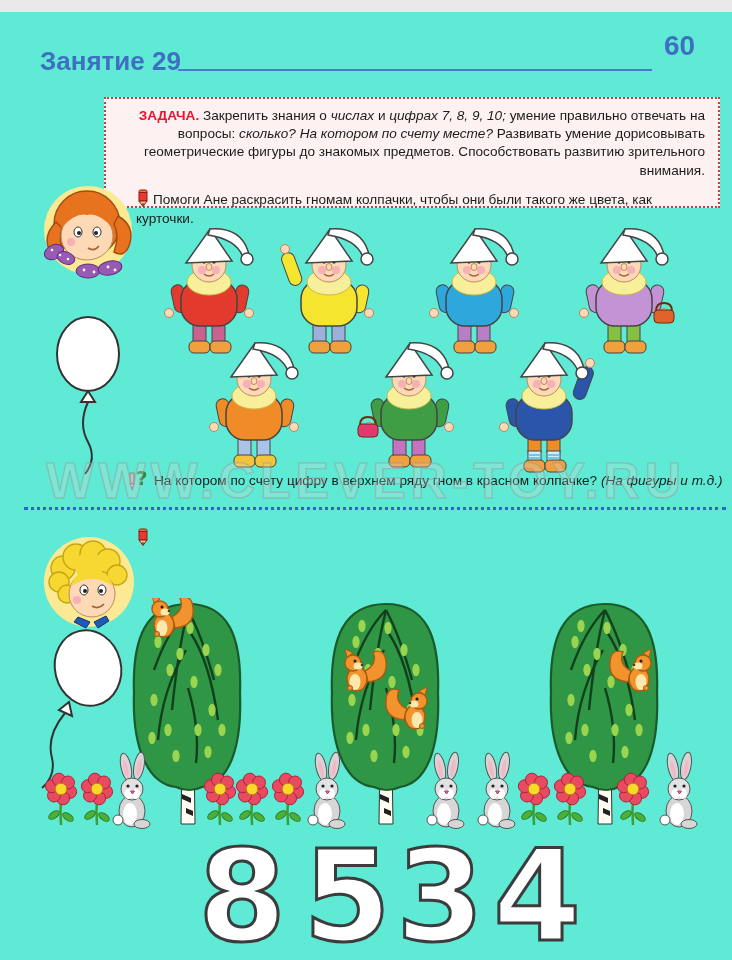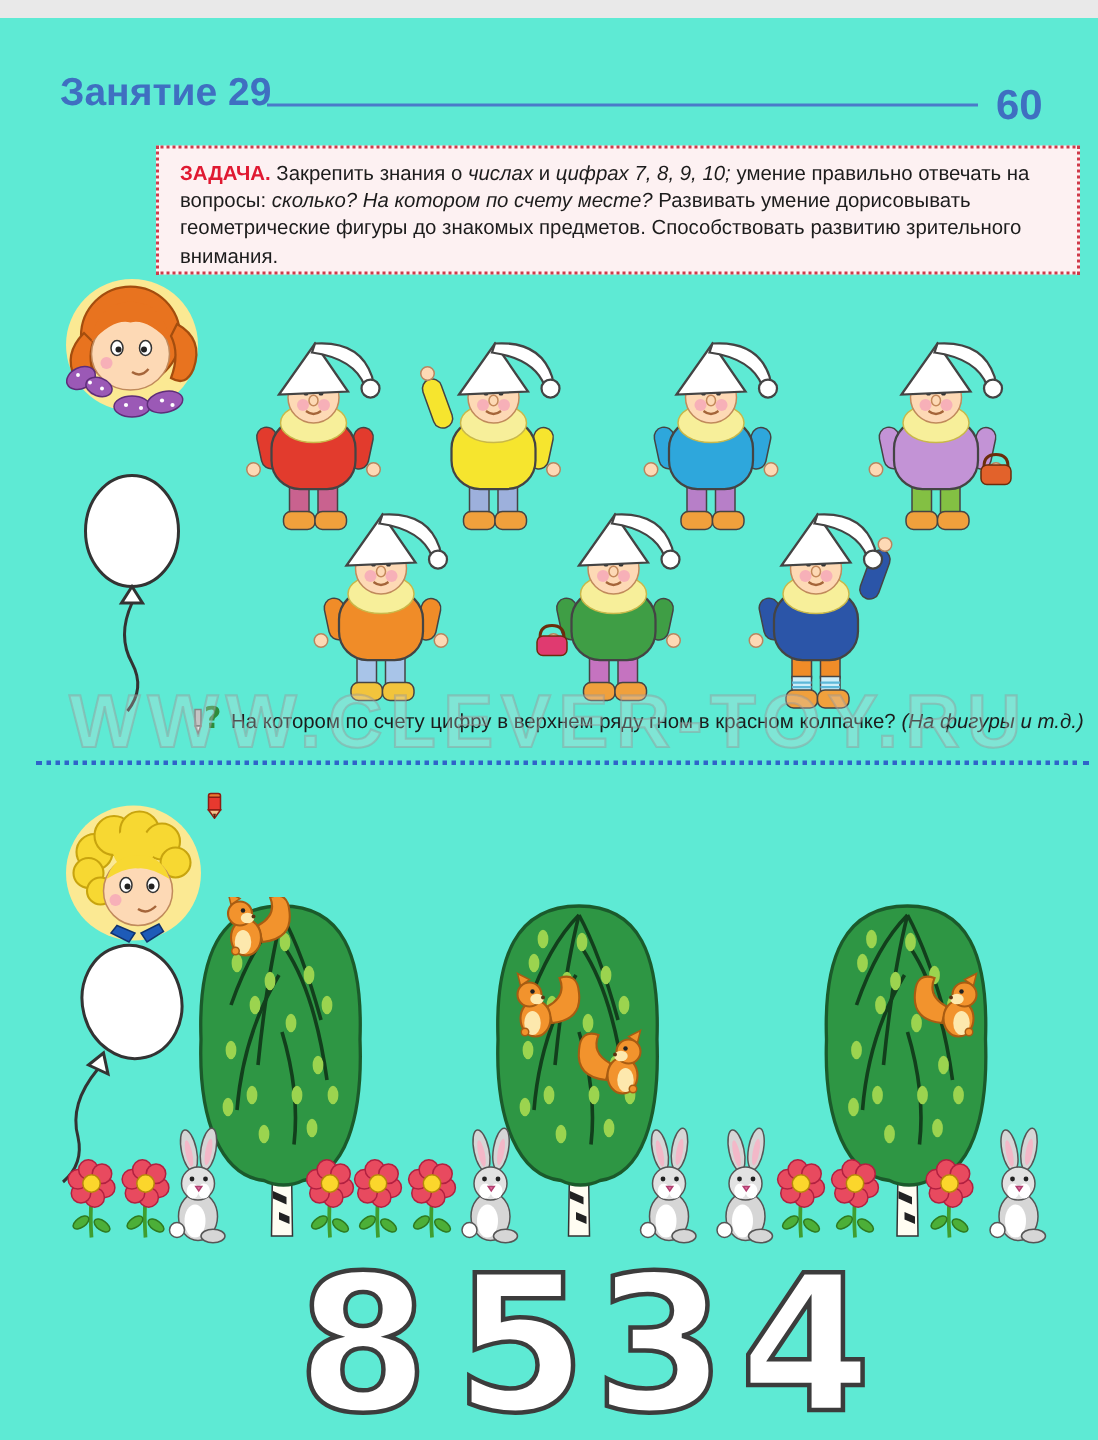--- a/index.html
+++ b/index.html
@@ -4,26 +4,26 @@
 <style>
   html,body{margin:0;padding:0;background:#e9e9e9;}
   .page{
     position:relative; width:732px; height:960px; background:#5eead4;
     font-family:"Liberation Sans", sans-serif; color:#1c1c1c;
     overflow:hidden; margin:12px auto;
   }
   
   .lesson-title{position:absolute;left:40px;top:34px;font-size:26px;font-weight:bold;color:#3f6fc1;}
   .header-rule{position:absolute;left:178px;top:57px;width:474px;border-top:2.5px solid #4a7ac9;}
-  .page-number{position:absolute;left:664px;top:42px;font-size:28px;font-weight:bold;color:#3f6fc1;}
+  .page-number{position:absolute;left:664px;top:18px;font-size:28px;font-weight:bold;color:#3f6fc1;}
   
   .task-box{
     position:absolute;left:104px;top:85px;width:616px;box-sizing:border-box;
-    border:2.5px dotted #cf3a4a;background:#fdf1f2;padding:8px 13px 1px 14px;
-    font-size:13.6px;line-height:1.34;
+    border:2.5px dotted #cf3a4a;background:#fdf1f2;padding:8px 13px 26px 14px;
+    font-size:13.6px;line-height:1.34;text-align:right;
   }
   .task-box .label{color:#e01931;font-weight:bold;}
   
   .instr{position:absolute;font-size:13.6px;line-height:1.4;}
   .instr .picon{display:inline-block;vertical-align:-3px;margin-right:4px;}
   #task1-instr{left:136px;top:177px;width:566px;}
   #task2-instr{left:136px;top:516px;width:586px;}
   #task1-question{left:128px;top:456px;width:600px;font-size:13.6px;line-height:1.4;position:absolute;}
   
   .art{position:absolute;}
@@ -68,20 +68,28 @@
     <g>
       <ellipse cx="58" cy="89" rx="12" ry="7" fill="#9b59b6" stroke="#5e2d79"></ellipse>
       <ellipse cx="80" cy="86" rx="12" ry="7" transform="rotate(-12 80 86)" fill="#9b59b6" stroke="#5e2d79"></ellipse>
       <circle cx="54" cy="88" r="1.4" fill="#fff"></circle>
         <circle cx="64" cy="90" r="1.4" fill="#fff"></circle>
         <circle cx="78" cy="85" r="1.4" fill="#fff"></circle>
         <circle cx="85" cy="88" r="1.4" fill="#fff"></circle>
     </g>
   </svg>
 
+  <div class="instr" id="task1-instr">
+    <svg class="picon" width="13" height="18" viewBox="0 0 13 18">
+      <rect x="3" y="1" width="8" height="3" rx="1.5" fill="#e87a2f" stroke="#8c1d14"></rect>
+      <rect x="3" y="3.5" width="8" height="8.5" fill="#e8392f" stroke="#8c1d14"></rect>
+      <path d="M 3 12 L 7 17.5 L 11 12 Z" fill="#f3c38a" stroke="#8c1d14"></path>
+      <path d="M 6 14.5 L 7 17.5 L 8 14.5 Z" fill="#4a2a10"></path>
+    </svg><span>Помоги Ане раскрасить гномам колпачки, чтобы они были такого же цвета, как курточки.</span>
+  </div>
 
   <svg class="art" id="gnomes-svg" style="left:128px;top:203px" width="600" height="260" viewBox="0 0 600 260">
       <g transform="translate(32,8)">
     <rect x="33" y="100" width="13" height="20" fill="#c9628f" stroke="#444"></rect>
         <rect x="52" y="100" width="13" height="20" fill="#c9628f" stroke="#444"></rect>
       <rect x="29" y="118" width="21" height="12" rx="5" fill="#f0a03c" stroke="#444"></rect>
         <rect x="50" y="118" width="21" height="12" rx="5" fill="#f0a03c" stroke="#444"></rect>
     <rect x="10" y="62" width="13" height="28" rx="6.5" fill="#e23b2d" stroke="#444" transform="rotate(-12 16 63)"></rect>
         <circle cx="9" cy="90" r="4.5" fill="#fdd9b5" stroke="#b8855f"></circle>
         <rect x="77" y="62" width="13" height="28" rx="6.5" fill="#e23b2d" stroke="#444" transform="rotate(12 83 63)"></rect>

